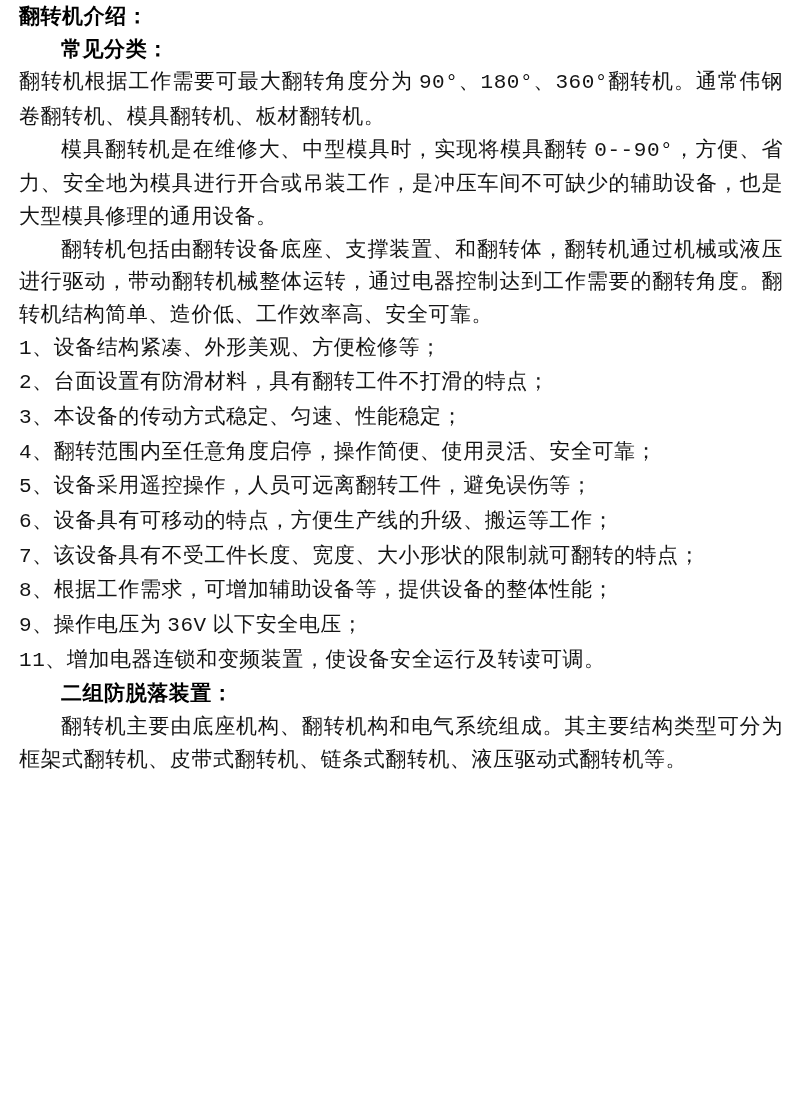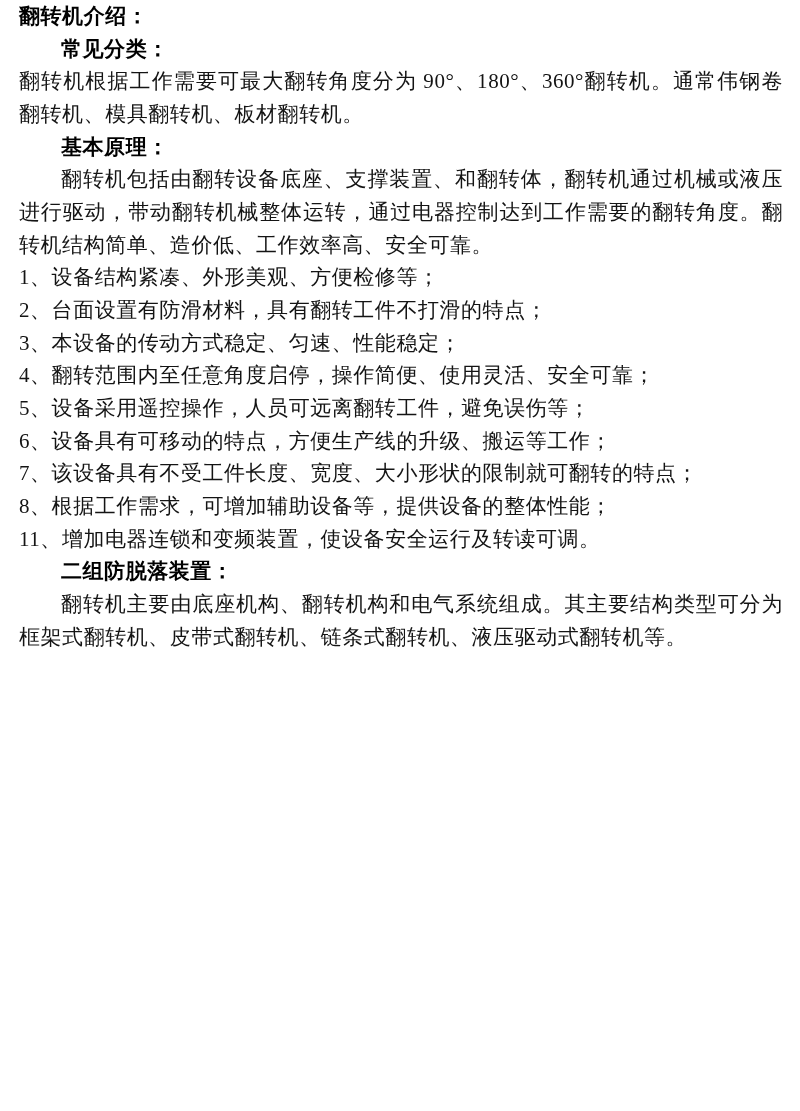--- a/index.html
+++ b/index.html
@@ -30,38 +30,39 @@
   }
   .doc-body p.indent {
     text-indent: 2em;
   }
   .doc-body p.heading {
     font-weight: bold;
     color: #000000;
   }
   
   .doc-body .latin {
-    font-family: Liberation Serif, serif;
+    font-family: Liberation Mono, monospace;
   }
 </style>
 </head>
 <body>
 
 <div class="page">
   <div class="doc-body">
     <p class="heading">翻转机介绍：</p>
     <p class="heading indent">常见分类：</p>
     <p class="">翻转机根据工作需要可最大翻转角度分为 <span class="latin">90°</span>、<span class="latin">180°</span>、<span class="latin">360°</span>翻转机。通常伟钢卷翻转机、模具翻转机、板材翻转机。</p>
-    <p class="heading indent">基本原理：</p>
+    <p class="indent">模具翻转机是在维修大、中型模具时，实现将模具翻转 <span class="latin">0--90°</span>，方便、省力、安全地为模具进行开合或吊装工作，是冲压车间不可缺少的辅助设备，也是大型模具修理的通用设备。</p>
     <p class="indent">翻转机包括由翻转设备底座、支撑装置、和翻转体，翻转机通过机械或液压进行驱动，带动翻转机械整体运转，通过电器控制达到工作需要的翻转角度。翻转机结构简单、造价低、工作效率高、安全可靠。</p>
     <p class=""><span class="latin">1</span>、设备结构紧凑、外形美观、方便检修等；</p>
     <p class=""><span class="latin">2</span>、台面设置有防滑材料，具有翻转工件不打滑的特点；</p>
     <p class=""><span class="latin">3</span>、本设备的传动方式稳定、匀速、性能稳定；</p>
     <p class=""><span class="latin">4</span>、翻转范围内至任意角度启停，操作简便、使用灵活、安全可靠；</p>
     <p class=""><span class="latin">5</span>、设备采用遥控操作，人员可远离翻转工件，避免误伤等；</p>
     <p class=""><span class="latin">6</span>、设备具有可移动的特点，方便生产线的升级、搬运等工作；</p>
     <p class=""><span class="latin">7</span>、该设备具有不受工件长度、宽度、大小形状的限制就可翻转的特点；</p>
     <p class=""><span class="latin">8</span>、根据工作需求，可增加辅助设备等，提供设备的整体性能；</p>
+    <p class=""><span class="latin">9</span>、操作电压为 <span class="latin">36V</span> 以下安全电压；</p>
     <p class=""><span class="latin">11</span>、增加电器连锁和变频装置，使设备安全运行及转读可调。</p>
     <p class="heading indent">二组防脱落装置：</p>
     <p class="indent">翻转机主要由底座机构、翻转机构和电气系统组成。其主要结构类型可分为框架式翻转机、皮带式翻转机、链条式翻转机、液压驱动式翻转机等。</p>
   </div>
 </div>
 
 </body></html>

